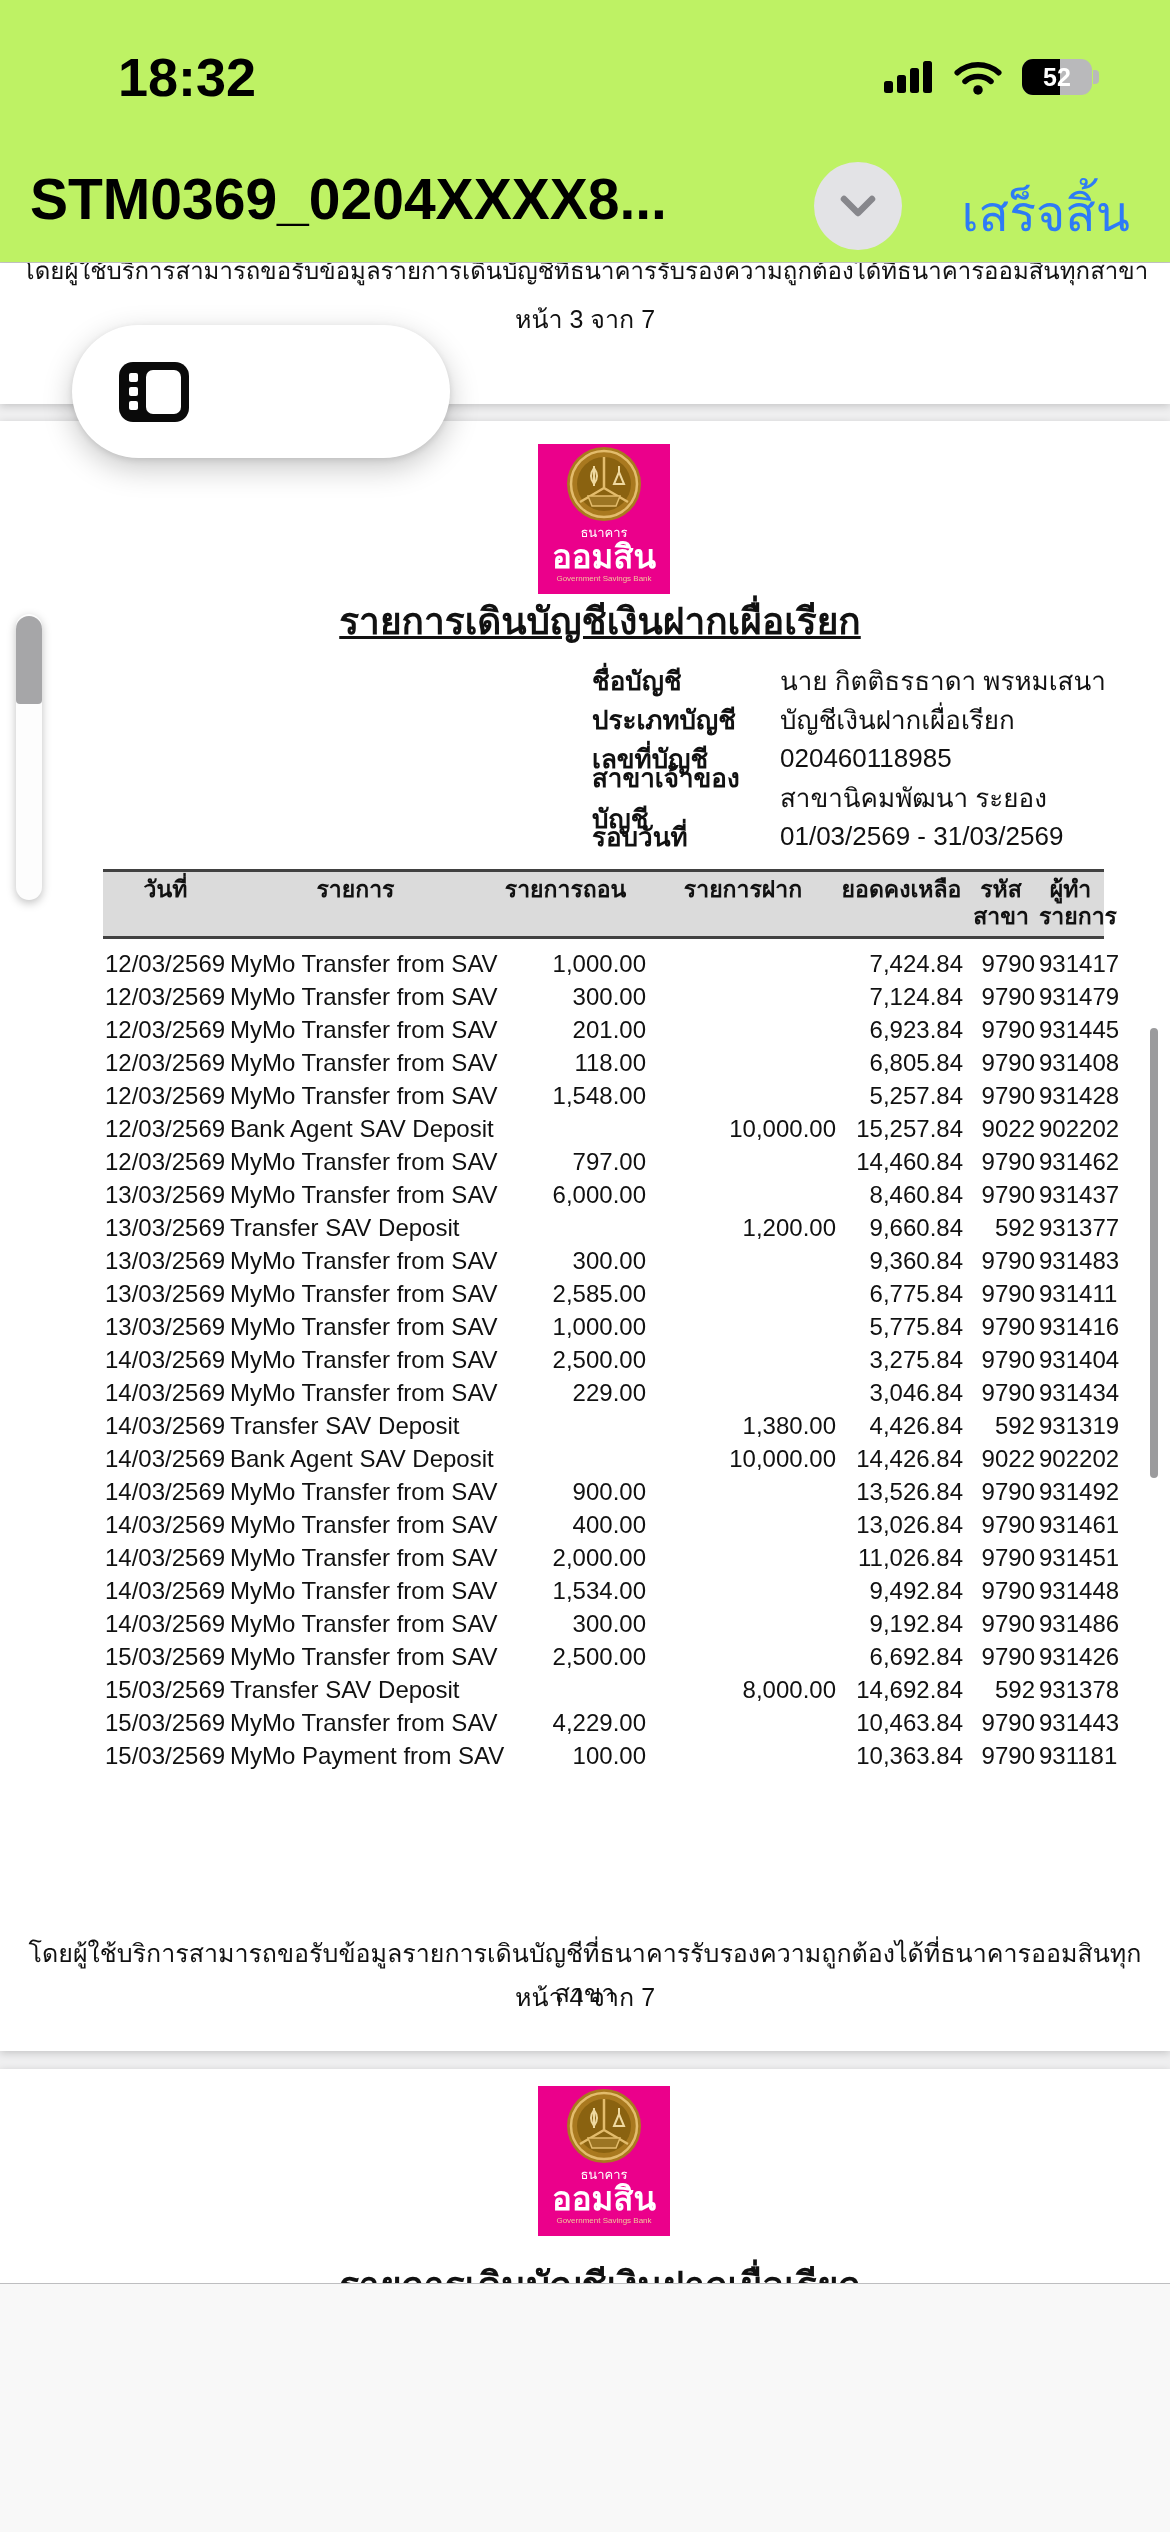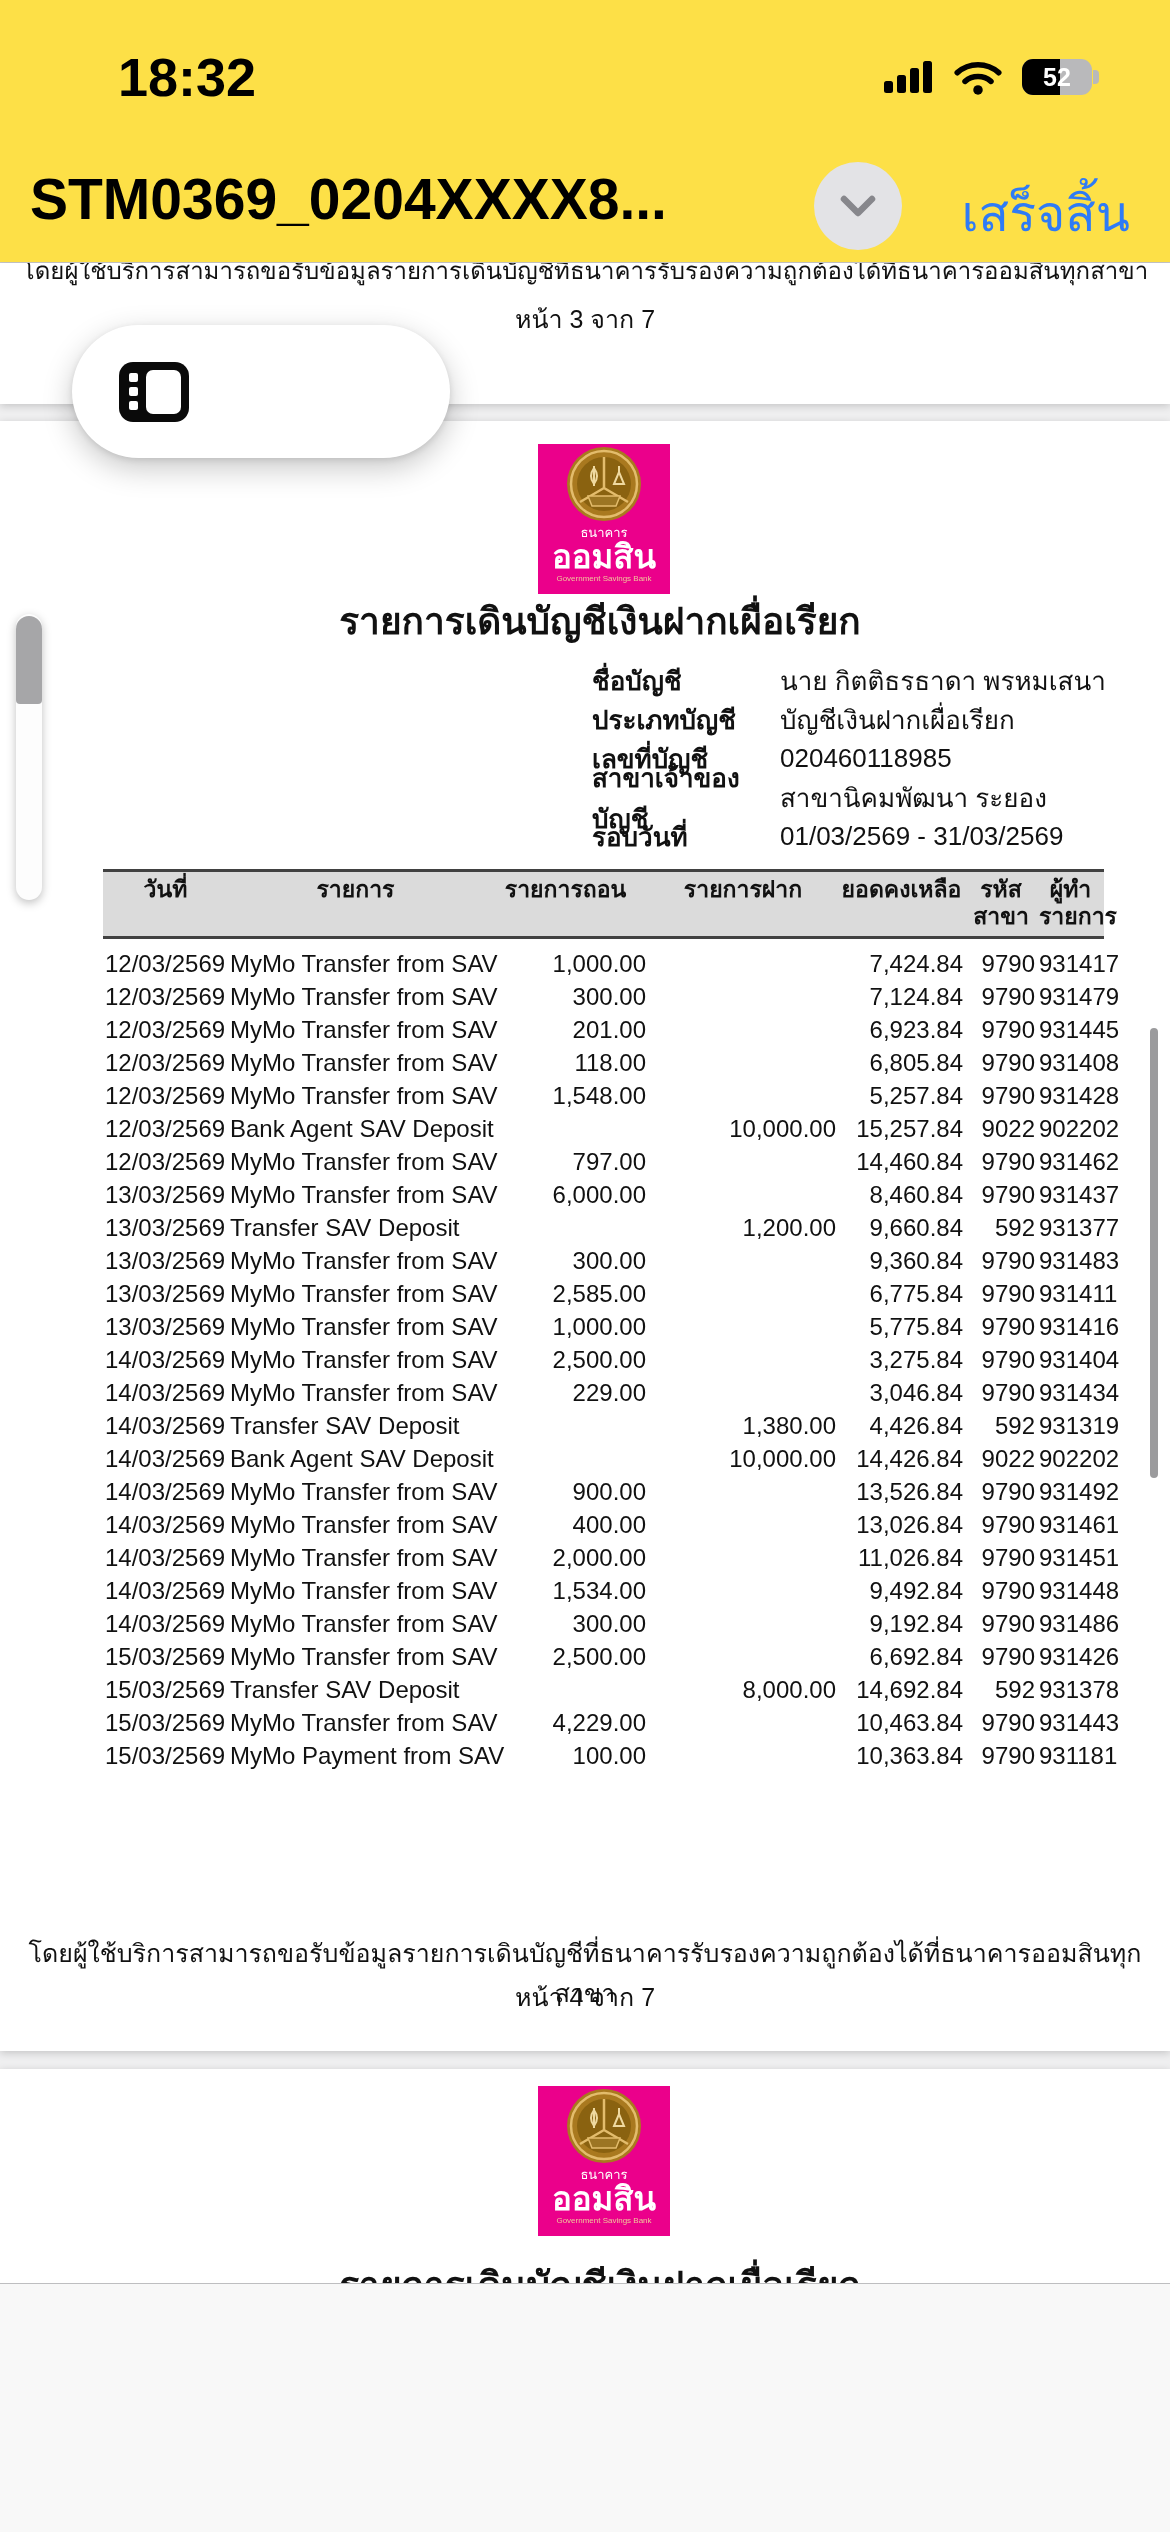--- a/index.html
+++ b/index.html
@@ -6,21 +6,21 @@
   html,body { width:1170px; height:2532px; }
   body {
     font-family:"Liberation Sans","DejaVu Sans",sans-serif;
     background:#EFEFF0; position:relative; overflow:hidden;
     -webkit-font-smoothing:antialiased; color:#111;
   }
   #screen { position:absolute; inset:0; width:1170px; height:2532px; }
 
   
   .top-chrome { position:absolute; left:0; top:0; width:1170px; height:262px;
-    background:#fde047; z-index:30; }
+    background:#bef264; z-index:30; }
   .status-time { position:absolute; left:118px; top:46px; font-size:54px;
     font-weight:bold; letter-spacing:0px; color:#000; }
   .status-icons { position:absolute; right:78px; top:58px; display:flex;
     align-items:center; gap:18px; }
   .battery { position:relative; width:70px; height:36px; border-radius:11px;
     background:#b9b9bb; overflow:visible; }
   .battery-fill { position:absolute; left:0; top:0; bottom:0; width:54%;
     background:#000; border-radius:11px 0 0 11px; }
   .battery-num { position:absolute; inset:0; display:flex; align-items:center;
     justify-content:center; color:#fff; font-size:25px; font-weight:bold; z-index:2; }
@@ -49,21 +49,21 @@
   .page5 { top:1806px; height:600px; }
 
   
   .gsb-logo { position:absolute; left:538px; width:132px; height:150px;
     background:#EB008B; display:flex; flex-direction:column; align-items:center; }
   .gsb-th-small { color:#fff; font-size:13px; line-height:14px; margin-top:2px; }
   .gsb-th-big { color:#fff; font-size:33px; font-weight:bold; line-height:34px; }
   .gsb-en { color:#EFC79B; font-size:8px; line-height:10px; }
 
   .doc-title { position:absolute; left:30px; width:1140px; text-align:center;
-    font-size:37px; font-weight:bold; color:#111; }
+    font-size:37px; font-weight:bold; color:#111;text-decoration:underline; }
 
   
   .acct-info { position:absolute; left:592px; top:660px; font-size:26px; }
   .acct-row { display:flex; height:39px; align-items:center; }
   .acct-label { width:188px; font-weight:bold; }
   .acct-value { white-space:nowrap; }
 
   
   .tx-table-wrap { position:absolute; left:103px; top:868px; width:1001px; }
   table.tx { width:1001px; border-collapse:collapse; table-layout:fixed; }

